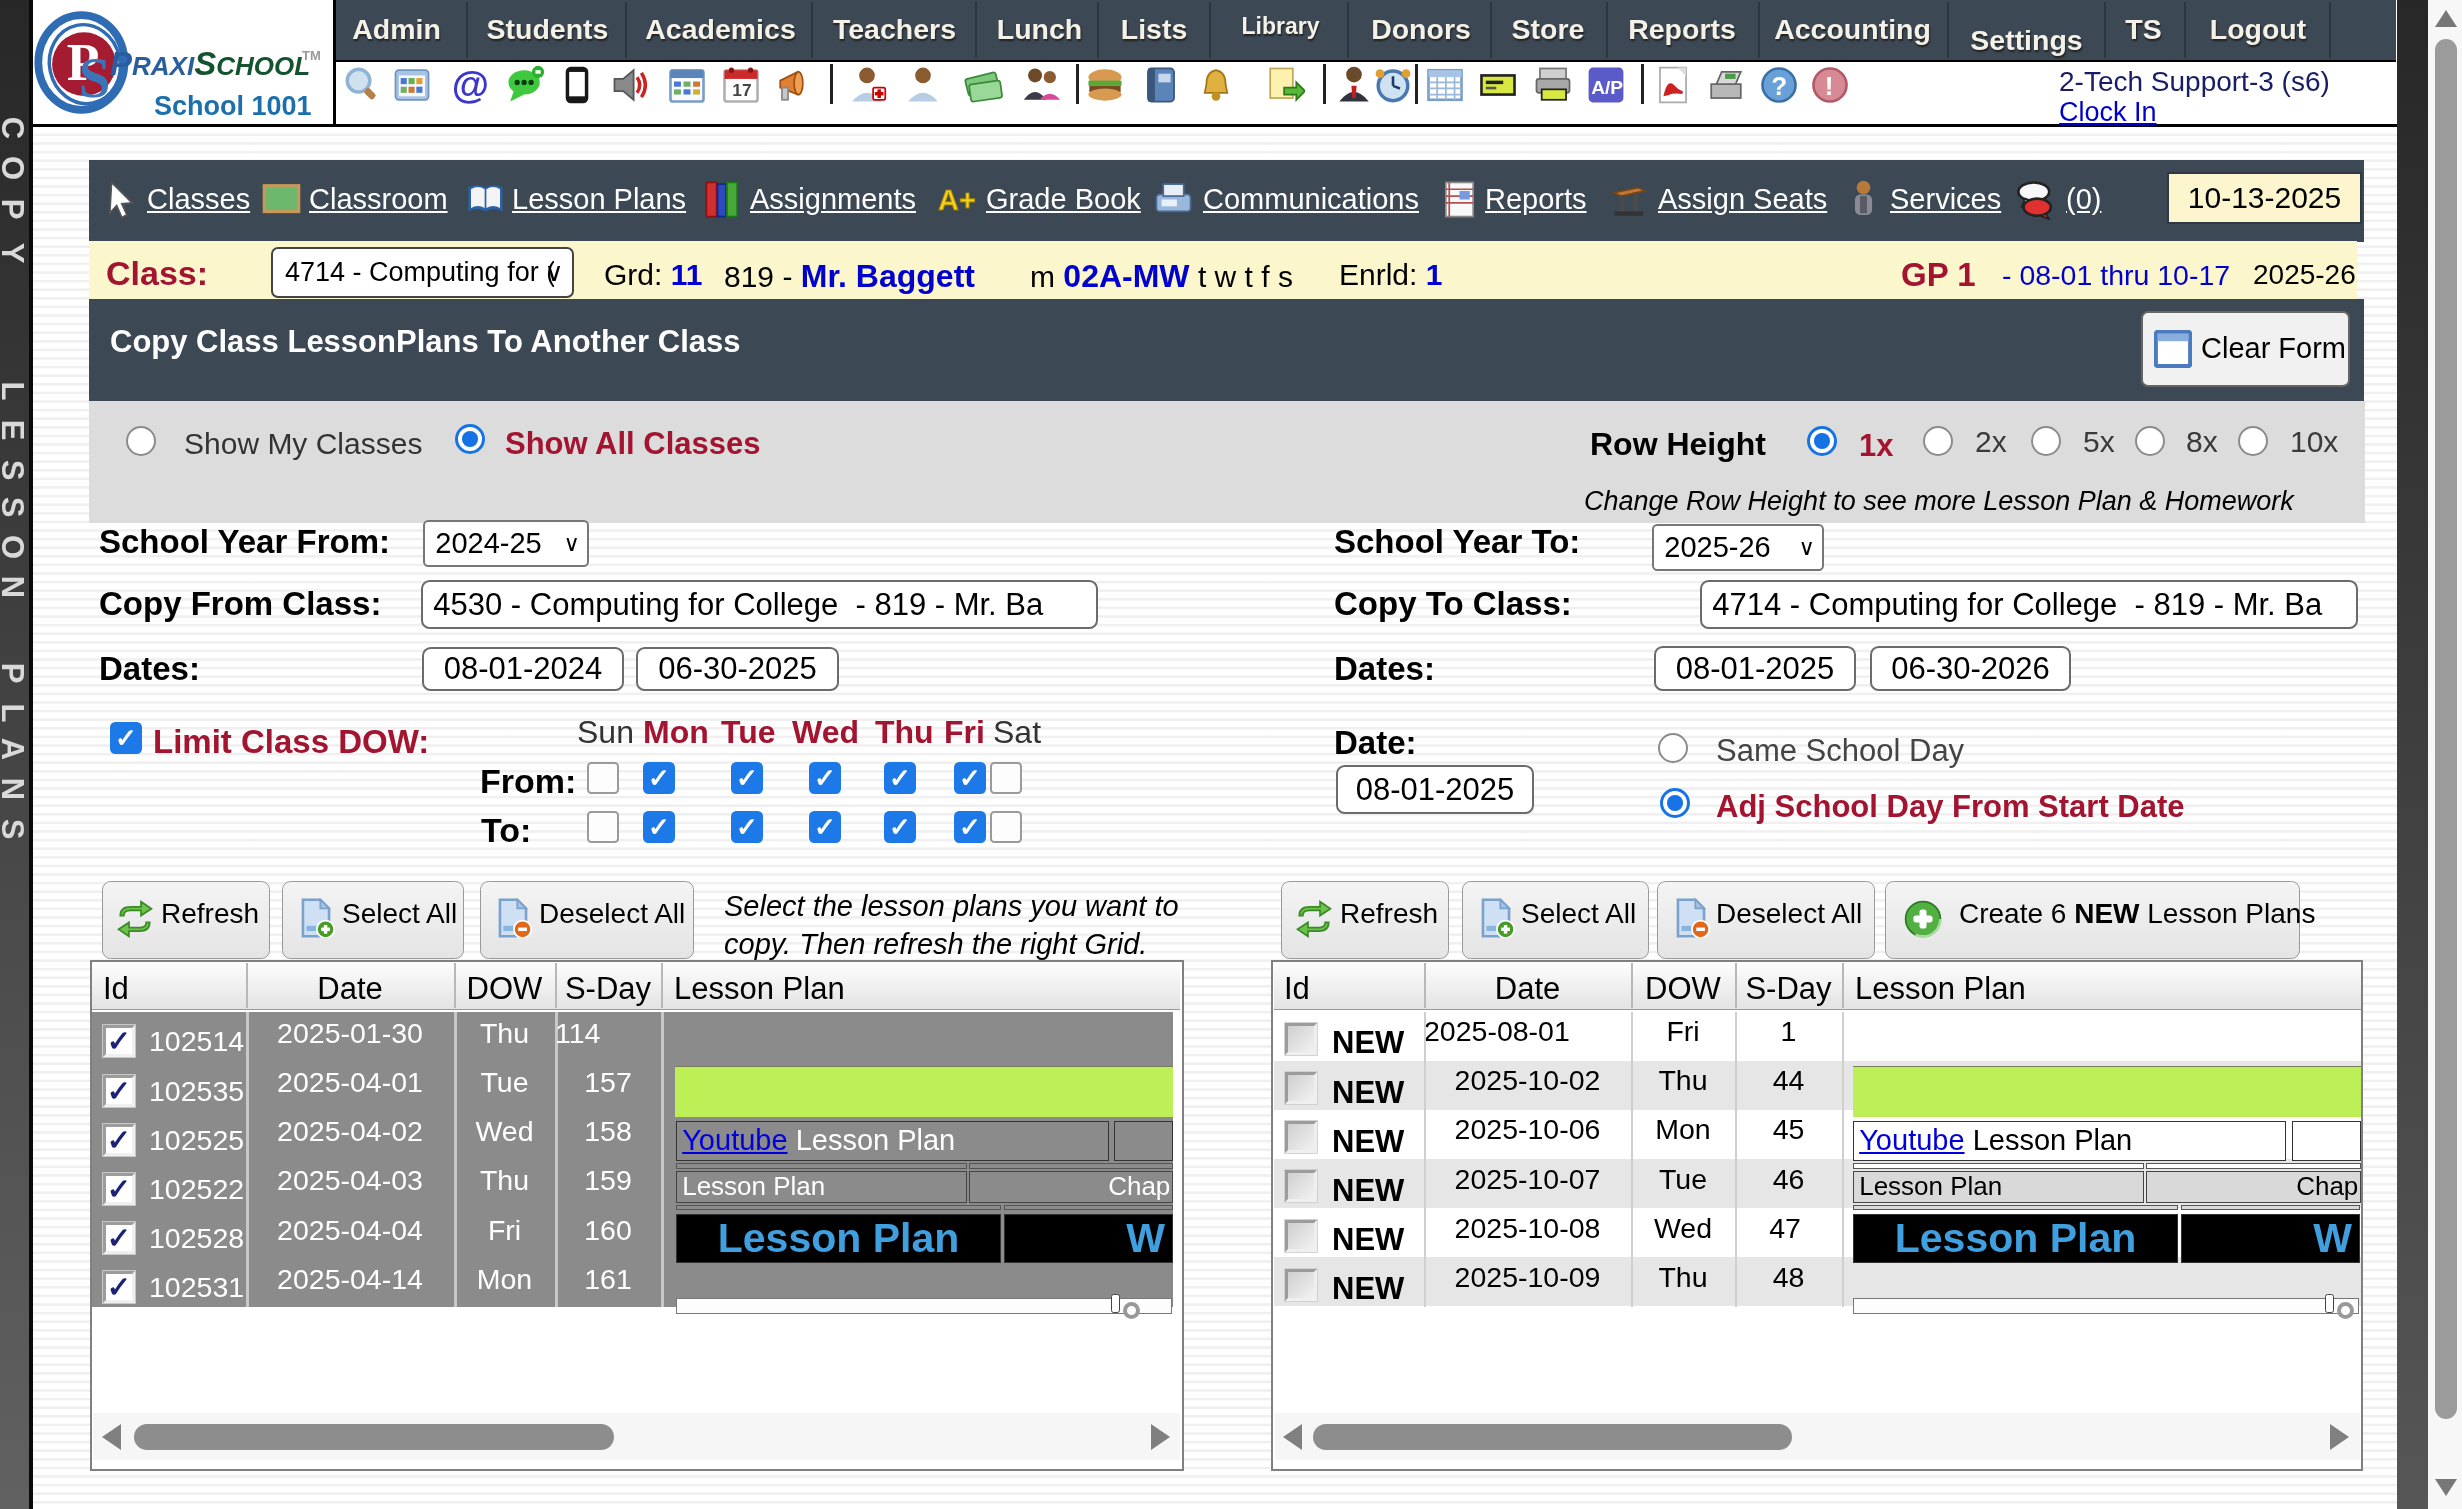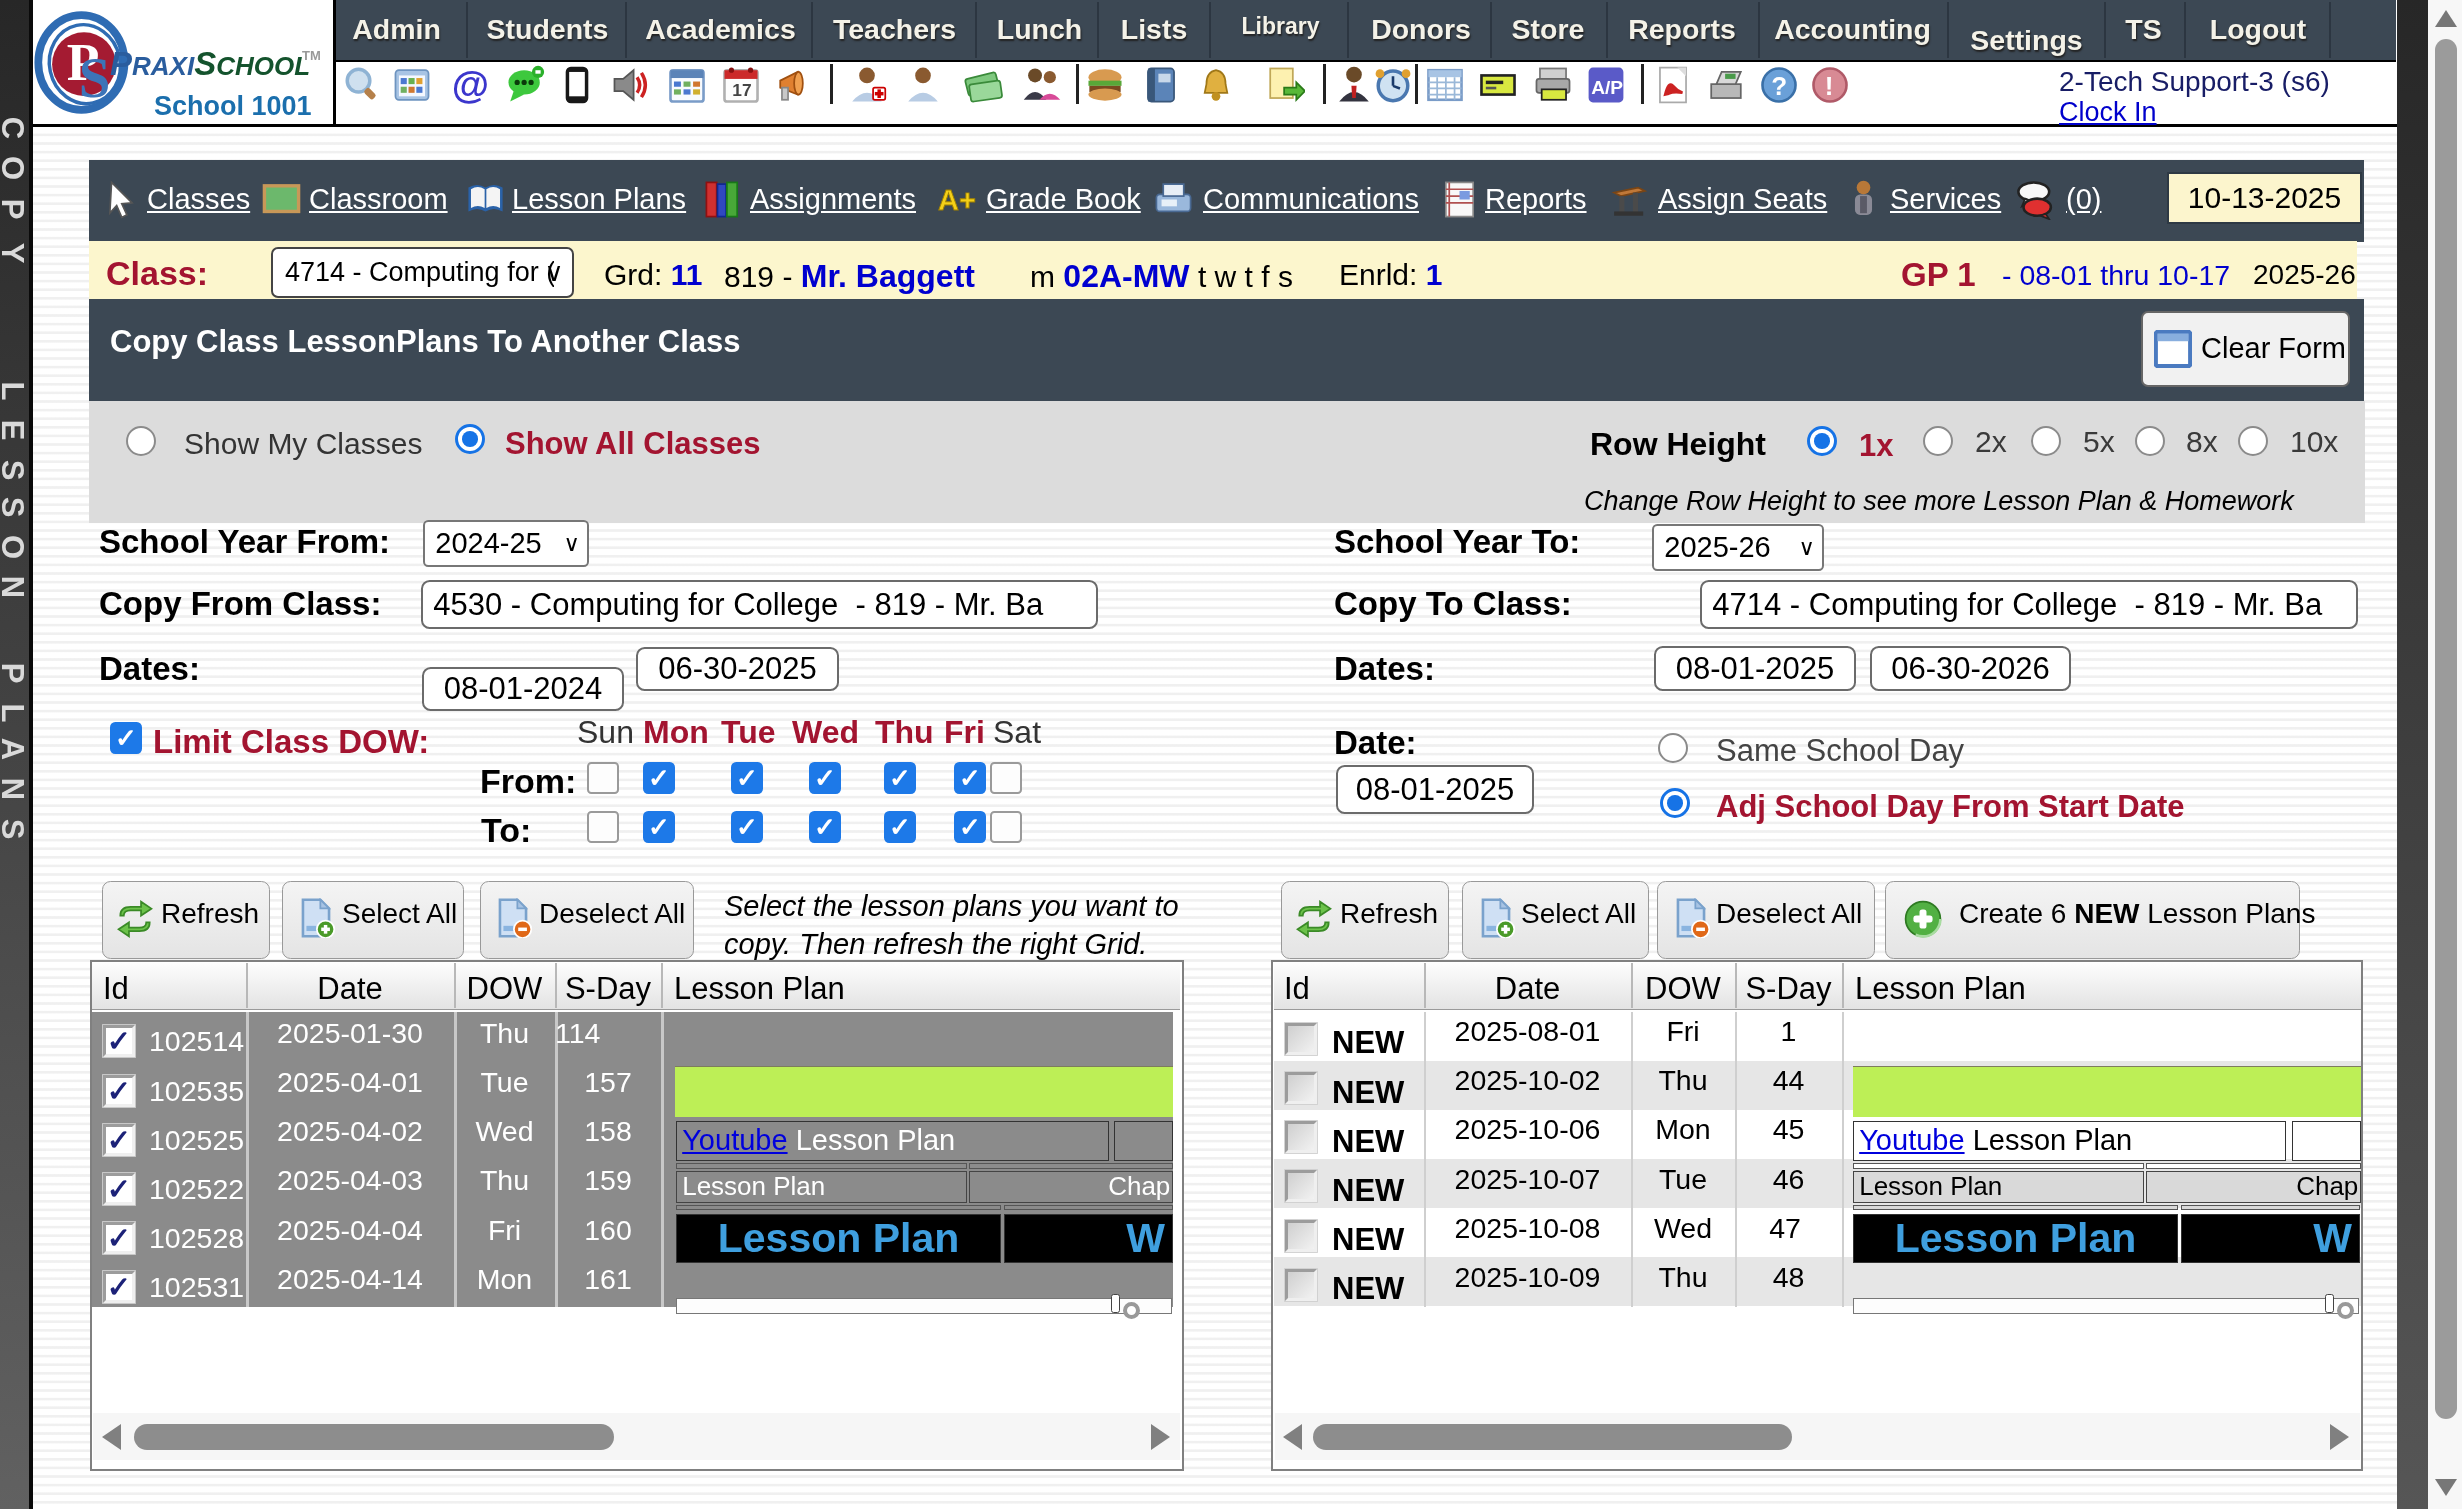--- a/index.html
+++ b/index.html
@@ -344,21 +344,21 @@
 <div class="a rad" style="left:2135px;top:426px;"></div>
 <div class="a" style="left:2186px;top:425px;font-size:30px;color:#3a3a3a;">8x</div>
 <div class="a rad" style="left:2238px;top:426px;"></div>
 <div class="a" style="left:2290px;top:425px;font-size:30px;color:#3a3a3a;">10x</div>
 <div class="a" style="left:1584px;top:486px;font-size:27px;font-style:italic;color:#000;white-space:nowrap;">Change Row Height to see more Lesson Plan &amp; Homework</div>
 <div class="a lbl" style="left:99px;top:523px;">School Year From:</div>
 <div class="a" style="left:423px;top:520px;width:162px;height:43px;background:#fff;border:2.6px solid #777;border-radius:5.2px;"><span style="font-size:29px;line-height:43px;margin-left:10.3px;">2024-25</span><span style="position:absolute;right:7px;top:0;font-size:22.4px;line-height:43px;">∨</span></div>
 <div class="a lbl" style="left:99px;top:585px;">Copy From Class:</div>
 <div class="a inp" style="left:421px;top:580px;width:673px;height:45px;overflow:hidden;white-space:nowrap;"><span style="margin-left:10.3px;line-height:45px;">4530 - Computing for College&nbsp; - 819 - Mr. Ba</span></div>
 <div class="a lbl" style="left:99px;top:650px;">Dates:</div>
-<div class="a inp" style="left:422px;top:647px;width:198px;height:40px;text-align:center;line-height:40px;margin-top:20px;">08-01-2024</div>
+<div class="a inp" style="left:422px;top:647px;width:198px;height:40px;text-align:center;line-height:40px;">08-01-2024</div>
 <div class="a inp" style="left:636px;top:647px;width:199px;height:40px;text-align:center;line-height:40px;">06-30-2025</div>
 <div class="a cbb" style="left:110px;top:722px;">✓</div>
 <div class="a dred" style="left:153px;top:723px;font-size:33px;font-weight:bold;">Limit Class DOW:</div>
 <div class="a" style="left:577px;top:714px;font-size:32px;color:#333;font-weight:normal;">Sun</div>
 <div class="a" style="left:643px;top:714px;font-size:32px;color:#a31430;font-weight:bold;">Mon</div>
 <div class="a" style="left:721px;top:714px;font-size:32px;color:#a31430;font-weight:bold;">Tue</div>
 <div class="a" style="left:792px;top:714px;font-size:32px;color:#a31430;font-weight:bold;">Wed</div>
 <div class="a" style="left:875px;top:714px;font-size:32px;color:#a31430;font-weight:bold;">Thu</div>
 <div class="a" style="left:944px;top:714px;font-size:32px;color:#a31430;font-weight:bold;">Fri</div>
 <div class="a" style="left:993px;top:714px;font-size:32px;color:#333;font-weight:normal;">Sat</div>
@@ -524,21 +524,21 @@
 <div class="a ktx" style="left:1424px;top:971px;width:207px;text-align:center;font-size:31px;">Date</div>
 <div class="a ktx" style="left:1631px;top:971px;width:104px;text-align:center;font-size:31px;">DOW</div>
 <div class="a ktx" style="left:1735px;top:971px;width:107px;text-align:center;font-size:31px;">S-Day</div>
 <div class="a ktx" style="left:1855px;top:971px;font-size:31px;">Lesson Plan</div>
 <div class="a" style="left:1424px;top:963px;width:1.7px;height:45px;background:#b8b8b8;"></div>
 <div class="a" style="left:1631px;top:963px;width:1.7px;height:45px;background:#b8b8b8;"></div>
 <div class="a" style="left:1735px;top:963px;width:1.7px;height:45px;background:#b8b8b8;"></div>
 <div class="a" style="left:1842px;top:963px;width:1.7px;height:45px;background:#b8b8b8;"></div>
 <div class="a cb3e" style="left:1285px;top:1023px;"></div>
 <div class="a" style="left:1332px;top:1025px;font-size:31px;font-weight:bold;color:#000;">NEW</div>
-<div class="a ktx" style="left:1424px;top:1015px;width:207px;text-align:center;">2025-08-01</div>
+<div class="a ktx" style="left:1424px;top:1015px;width:207px;text-align:left;">2025-08-01</div>
 <div class="a ktx" style="left:1631px;top:1015px;width:104px;text-align:center;">Fri</div>
 <div class="a ktx" style="left:1735px;top:1015px;width:107px;text-align:center;">1</div>
 <div class="a" style="left:1274px;top:1061px;width:1087px;height:49px;background:#e6e6e6;"></div>
 <div class="a cb3e" style="left:1285px;top:1072px;"></div>
 <div class="a" style="left:1332px;top:1075px;font-size:31px;font-weight:bold;color:#000;">NEW</div>
 <div class="a ktx" style="left:1424px;top:1064px;width:207px;text-align:center;">2025-10-02</div>
 <div class="a ktx" style="left:1631px;top:1064px;width:104px;text-align:center;">Thu</div>
 <div class="a ktx" style="left:1735px;top:1064px;width:107px;text-align:center;">44</div>
 <div class="a cb3e" style="left:1285px;top:1121px;"></div>
 <div class="a" style="left:1332px;top:1124px;font-size:31px;font-weight:bold;color:#000;">NEW</div>

